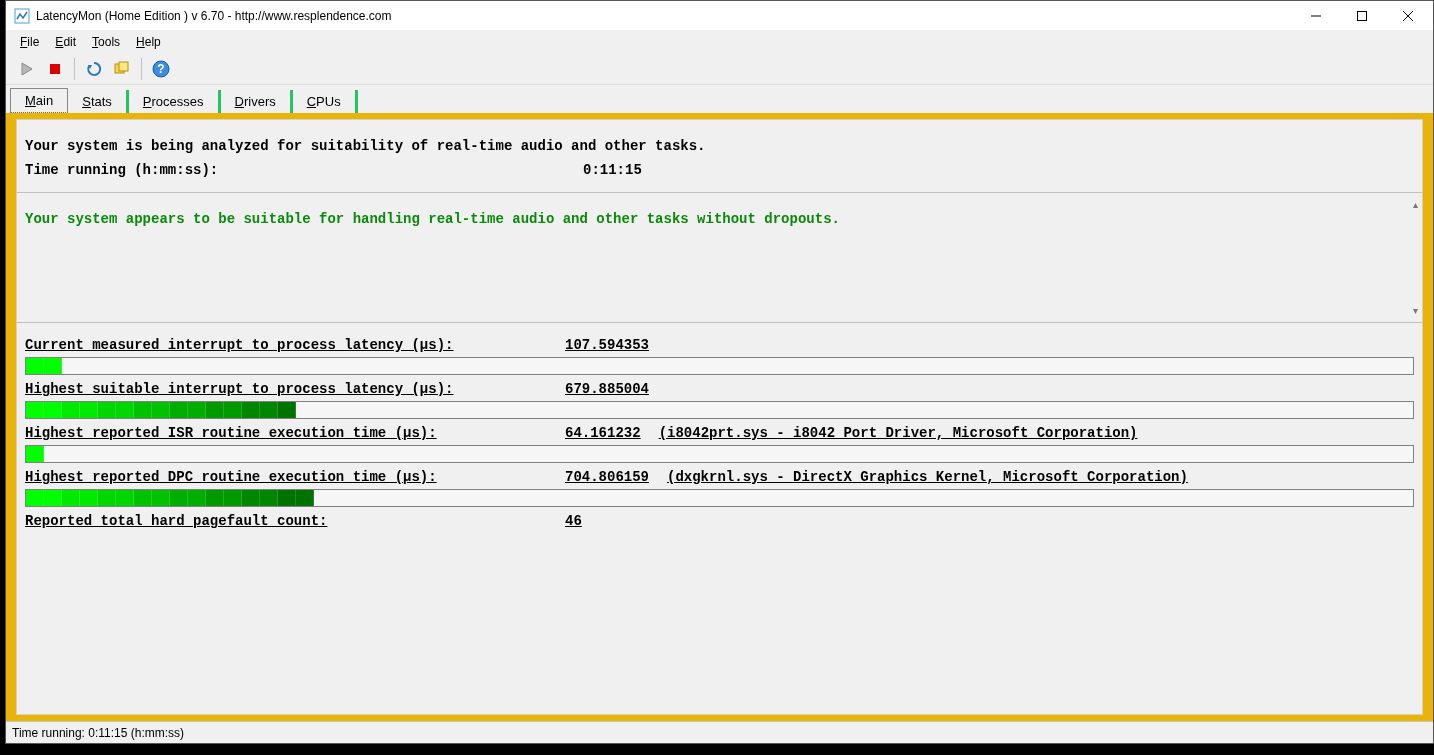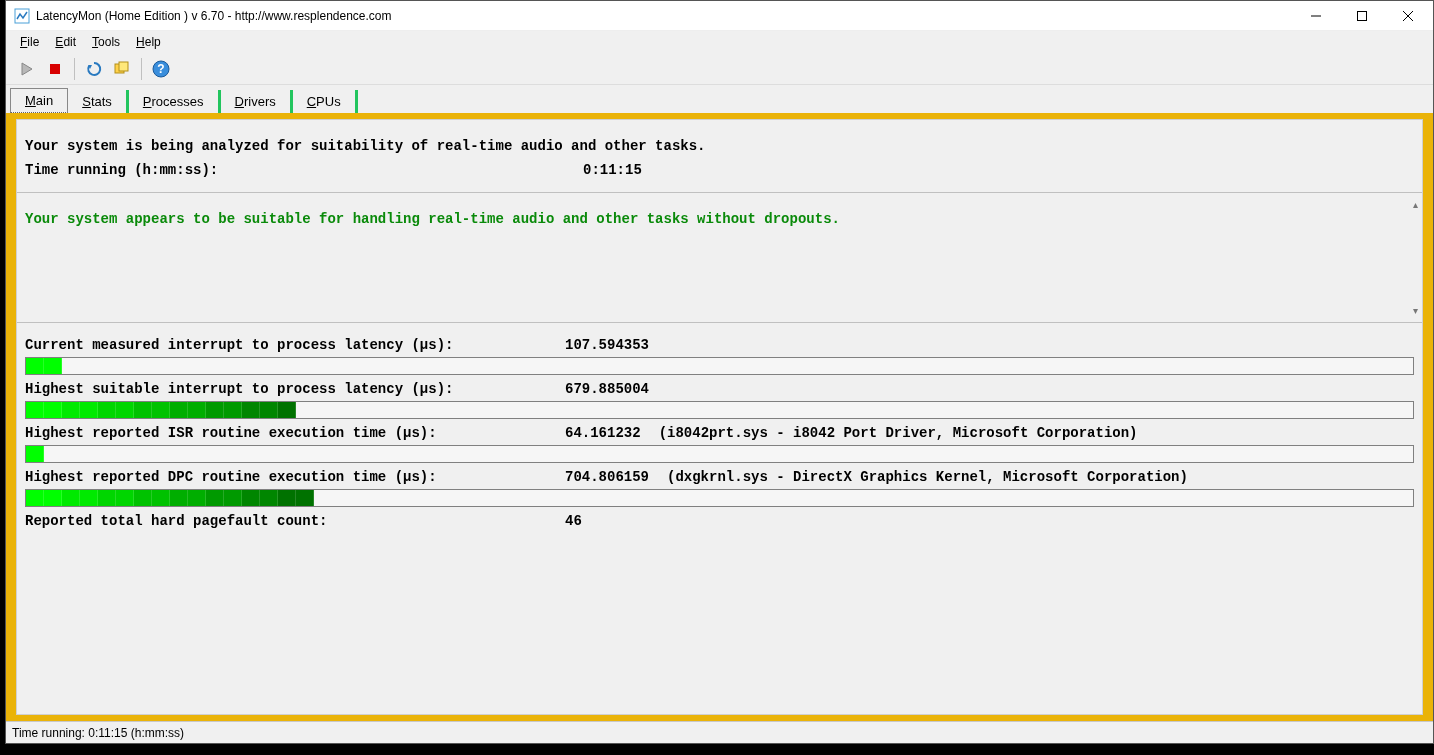--- a/index.html
+++ b/index.html
@@ -19,21 +19,21 @@
 .tabbar { height:28px; display:flex; align-items:flex-end; padding: 0 4px; gap:0; background:#f0f0f0; }
 .tab { padding: 4px 14px 4px 14px; font-size:13px; border-right:3px solid #22c55e; }
 .tab.active { border:1px solid #888; border-bottom:1px dotted #666; background:#f0f0f0; }
 .tab .ul { text-decoration: underline; }
 .content { flex:1; margin: 6px 10px 6px 10px; background:#f0f0f0; border:1px solid #d0d0d0; padding: 0; display:flex; flex-direction:column; }
 .mono { font-family: "Consolas", "Courier New", monospace; font-size:14px; font-weight:bold; white-space:pre; }
 .head-block { padding: 18px 8px 14px 8px; border-bottom:1px solid #c0c0c0; }
 .verdict-block { position:relative; padding: 18px 8px; border-bottom:1px solid #c0c0c0; min-height:130px; }
 .verdict-text { color: #0a8a0a; }
 .scroll-arrow { position:absolute; right:4px; font-size:10px; color:#777; }
-.metrics { padding: 8px; }
+.metrics { padding: 8px; text-decoration: underline; }
 .metric-row { padding: 6px 0 0 0; }
 .metric-line { font-family: "Consolas","Courier New",monospace; font-size:14px; font-weight:bold; white-space:pre; display:flex; }
 .metric-label { width: 540px; }
 .metric-value { }
 .metric-extra { margin-left: 18px; }
 .bar-track { margin-top:4px; height:18px; border:1px solid #808080; background:#f6f6f6; position:relative; width:100%; }
 .bar-fill { position:absolute; left:0; top:0; bottom:0; display:flex; }
 .seg { flex:0 0 18px; height:100%; border-right:1px solid rgba(255,255,255,0.15); }
 .statusbar { height:22px; border-top:1px solid #c8c8c8; background:#f0f0f0; display:flex; align-items:center; padding:0 6px; font-size:12px; }
 </style>

